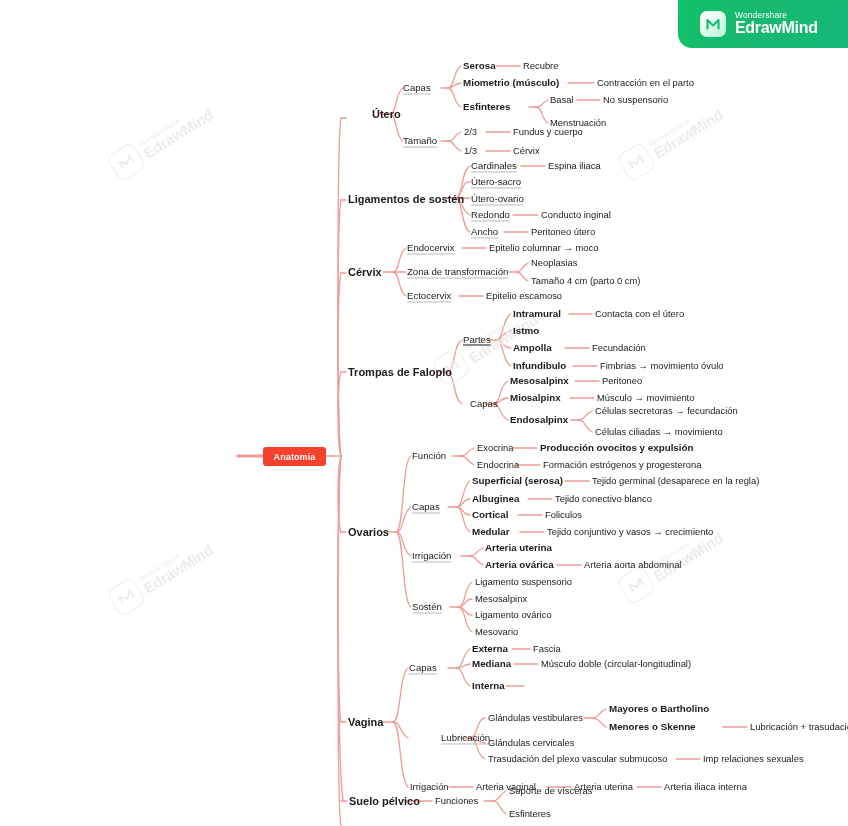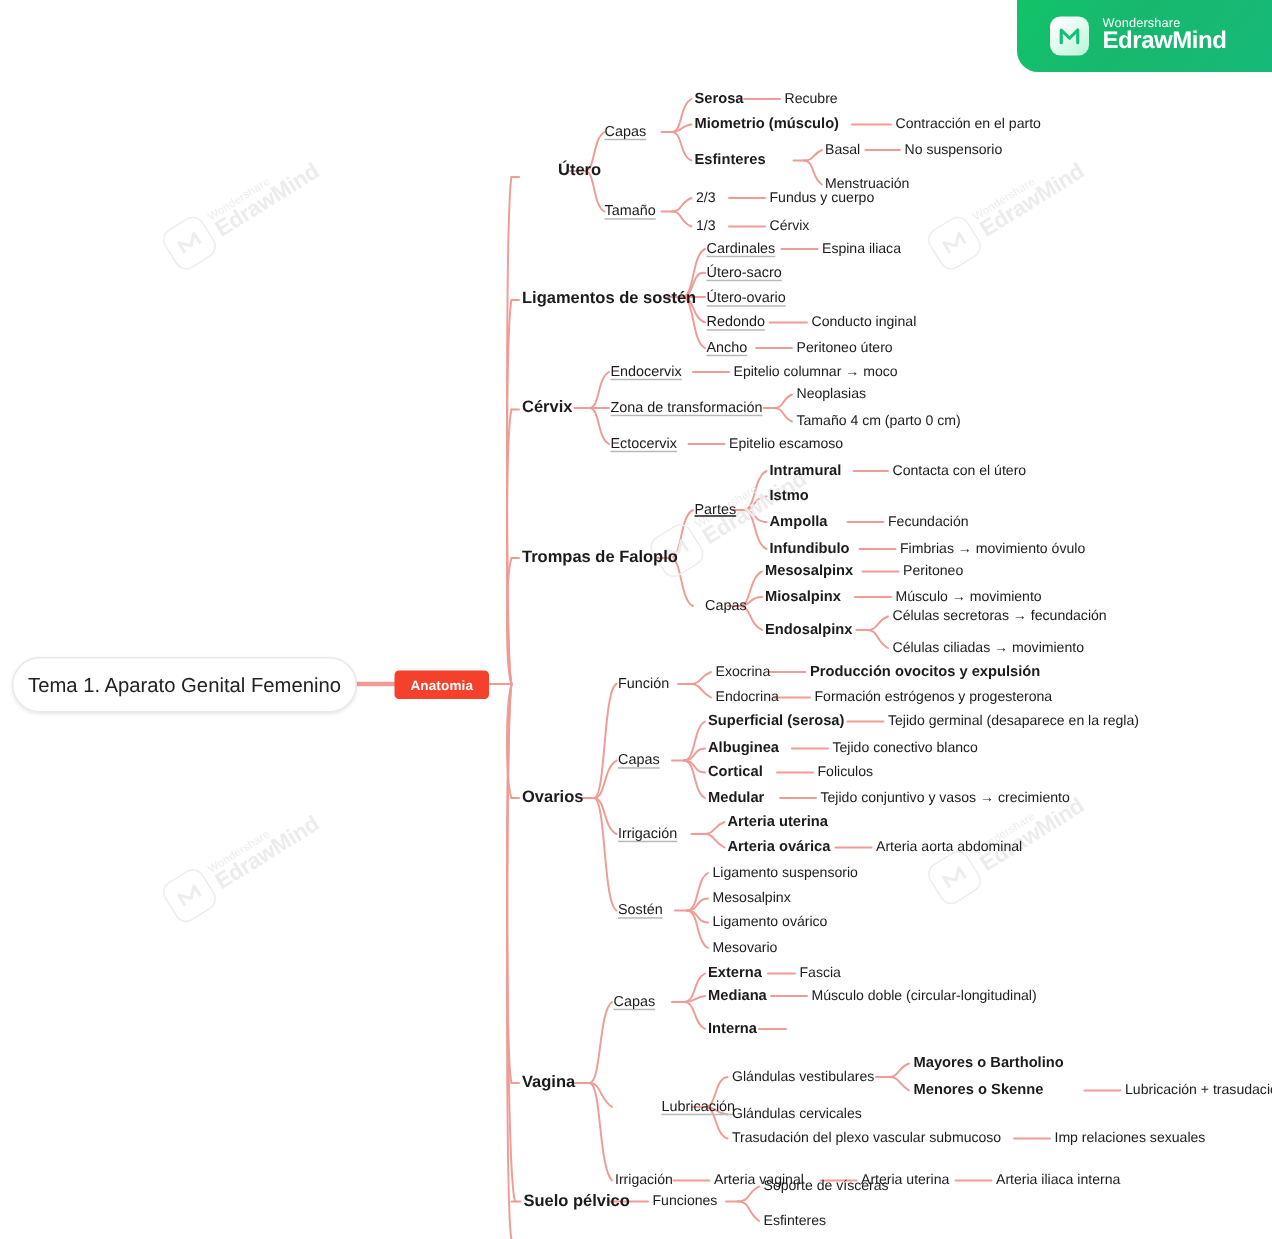--- a/index.html
+++ b/index.html
@@ -319,23 +319,20 @@
       <svg width="16" height="16" viewBox="0 0 16 16">
           <path d="M2.5 12.5V4l5.5 5.5L13.5 4v8.5" stroke="#13bf74" stroke-width="2.1" fill="none" stroke-linejoin="round" stroke-linecap="round"></path>
         </svg>
     </div>
     <div class="b-txt">
       <div class="b-top">Wondershare</div>
       <div class="b-bot">EdrawMind</div>
     </div>
   </div>
 
-  <div id="root-node">
-    <span>Tema 1. Aparato Genital Femenino</span>
-  </div>
   <div id="cat-node">
     <span>Anatomia</span>
   </div>
 
   <div class="nd lv1" style="left:348px; top:114px;margin-left:24px;">Útero</div>
   <div class="nd lv2" style="left:403px; top:88px;">Capas</div>
   <div class="nd b" style="left:463px; top:66px;">Serosa</div>
   <div class="nd n" style="left:523px; top:66px;">Recubre</div>
   <div class="nd b" style="left:463px; top:83px;">Miometrio (músculo)</div>
   <div class="nd n" style="left:597px; top:83px;">Contracción en el parto</div>

